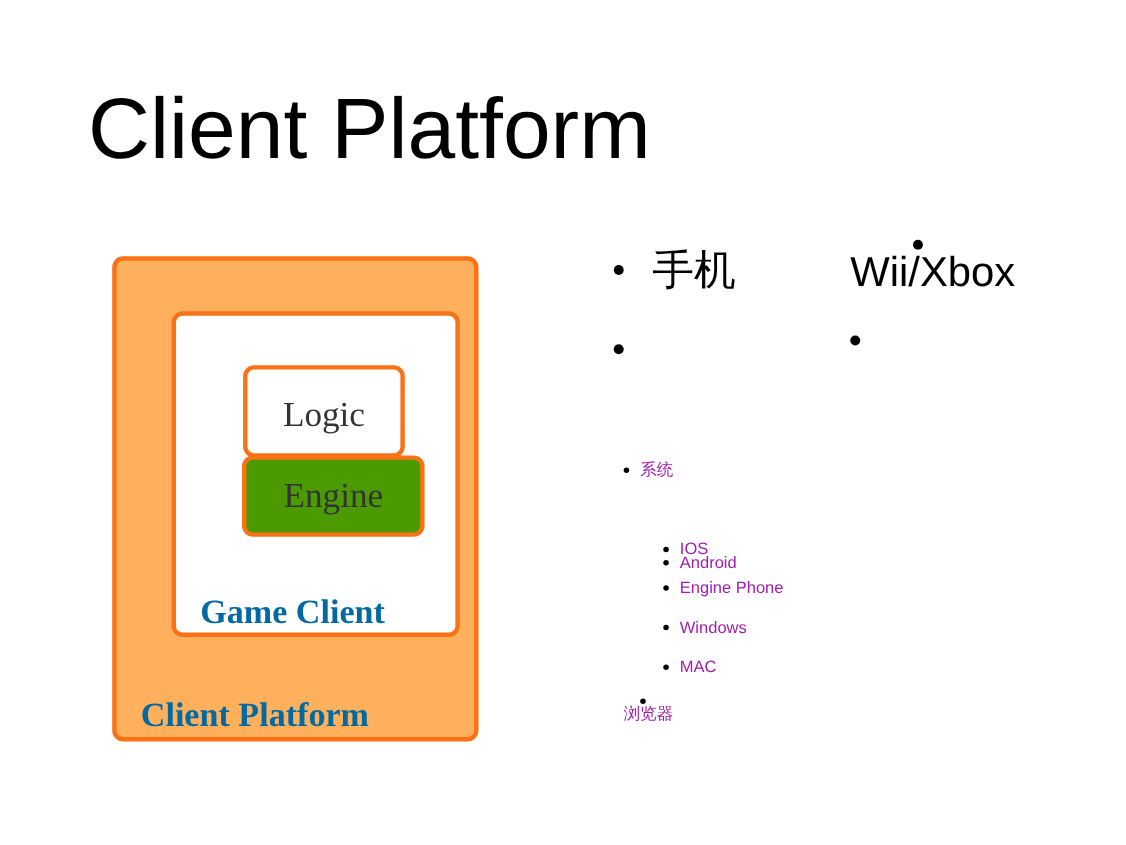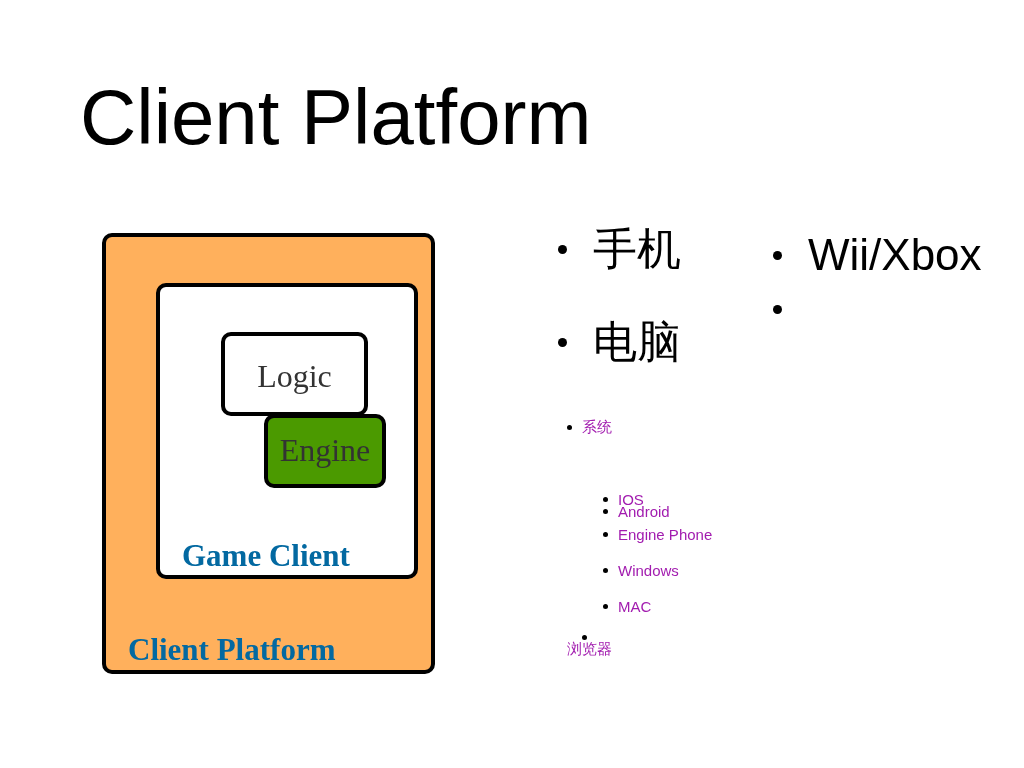--- a/index.html
+++ b/index.html
@@ -7,48 +7,48 @@
       width: 1024px; height: 768px; position: relative; overflow: hidden;
       background: #ffffff; color: #000000;
       font-family: "Liberation Sans", "DejaVu Sans", sans-serif;
     }
     .title {
       position: absolute; left: 80px; top: 78px;
       font-size: 78px; font-weight: 300; letter-spacing: 0px; line-height: 1;
       color: #000;
     }
     
-    .box { position: absolute; box-sizing: border-box; border: 4px solid #000000; border-radius: 10px; }
+    .box { position: absolute; box-sizing: border-box; border: 4px solid #f97316; border-radius: 10px; }
     .outer { left: 102px; top: 233px; width: 333px; height: 441px; background: #ffb05c; }
     .inner { left: 156px; top: 283px; width: 262px; height: 296px; background: #ffffff; }
     .logic { left: 221px; top: 332px; width: 147px; height: 84px; background: #ffffff; }
-    .engine { left: 220px; top: 414px; width: 122px; height: 74px; background: #4b9a00; margin-left: 44px; }
+    .engine { left: 220px; top: 414px; width: 166px; height: 74px; background: #4b9a00; }
     .box-label {
       position: absolute; width: 100%; text-align: center;
       font-family: "Liberation Serif", "DejaVu Serif", serif; color: #333;
     }
     .logic .box-label { top: 22px; font-size: 32px; }
     .engine .box-label { top: 14px; font-size: 32px; }
     .diag-label {
       position: absolute; font-family: "Liberation Serif", "DejaVu Serif", serif;
       font-weight: bold; color: #0369a1; font-size: 31px; white-space: nowrap;
     }
     .game-client-label { left: 182px; top: 538px; }
     .platform-label { left: 128px; top: 632px; }
 
     
     .bullet { position: absolute; display: flex; align-items: center; white-space: nowrap; }
     .dot { display: inline-block; border-radius: 50%; background: #000; }
     .big .dot { width: 9px; height: 9px; margin-right: 26px; }
-    .big .txt { font-size: 44px; font-weight: 300; }
+    .big .txt { font-size: 38px; font-weight: 300; }
     .small .dot { width: 5px; height: 5px; margin-right: 10px; }
     .small .txt { font-size: 15px; color: #a21caf; }
     .b1 { left: 558px; top: 220px; }
     .b2 { left: 558px; top: 313px; }
-    .b3 { left: 773px; top: 230px; }
+    .b3 { left: 773px; top: 218px; flex-direction: column; }
     .b4 { left: 773px; top: 305px; }
     .s0 { left: 567px; top: 418px; }
     .s1 { left: 603px; top: 455px; margin-top: 48px; }
     .s2 { left: 603px; top: 491px; }
     .s3 { left: 603px; top: 526px; }
     .s4 { left: 603px; top: 562px; }
     .s5 { left: 603px; top: 598px; }
     .s6 { left: 567px; top: 635px; flex-direction: column; }
   </style>
 </head>
@@ -67,21 +67,20 @@
 </div>
 <div class="diag-label game-client-label">Game Client</div>
 <div class="diag-label platform-label">Client Platform</div>
 
 <div class="bullet big b1">
   <span class="dot"></span>
   <span class="txt">手机</span>
 </div>
 <div class="bullet big b2">
   <span class="dot"></span>
-  <span class="txt">电脑</span>
 </div>
 <div class="bullet big b3">
   <span class="dot"></span>
   <span class="txt">Wii/Xbox</span>
 </div>
 <div class="bullet big b4">
   <span class="dot"></span>
 </div>
 
 <div class="bullet small s0">

